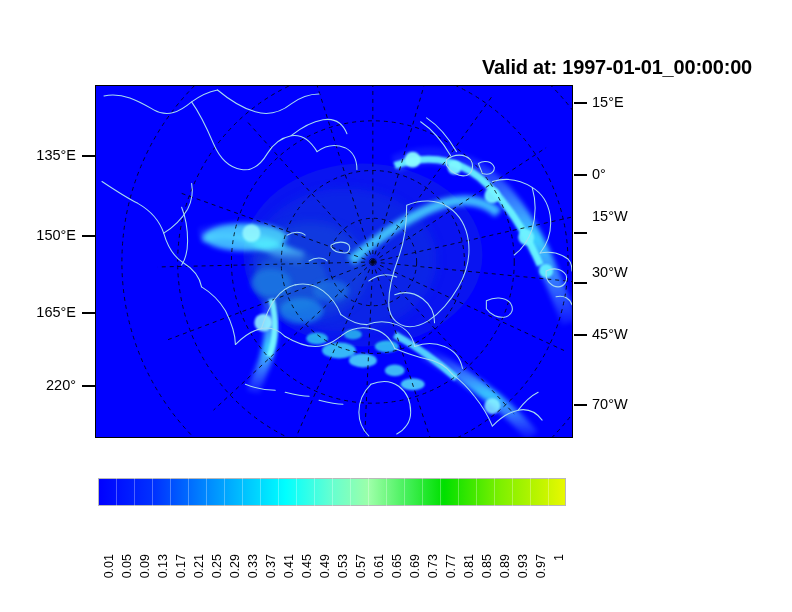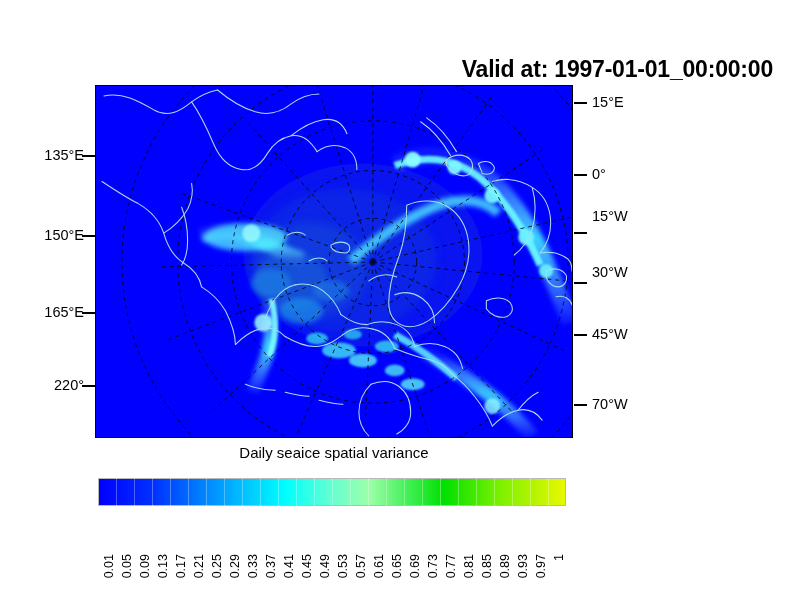--- a/index.html
+++ b/index.html
@@ -2,35 +2,35 @@
 <html><head>
 <meta charset="utf-8">
 <style>
   html,body{margin:0;padding:0;background:#ffffff;}
   body{width:792px;height:612px;position:relative;overflow:hidden;
        font-family:"Liberation Sans","DejaVu Sans",sans-serif;color:#000;}
 
   #root{position:absolute;left:0;top:0;width:792px;height:612px;}
 
   
-  #title{position:absolute;right:19px;top:56px;font-size:23px;font-weight:bold;
+  #title{position:absolute;right:40px;top:56px;font-size:20px;font-weight:bold;
          letter-spacing:-0.2px;white-space:nowrap;text-align:right;}
 
   
   #map-frame{position:absolute;left:95px;top:85px;width:478px;height:353px;
              border:1.5px solid #000;box-sizing:border-box;background:#0000ff;
              overflow:hidden;}
   #map-svg{position:absolute;left:0;top:0;width:100%;height:100%;display:block;}
 
   
   .tick{position:absolute;background:#000;height:1.6px;width:13px;}
   .tick-left{left:82px;}
   .tick-right{left:574px;}
   .axlabel{position:absolute;font-size:14.5px;white-space:nowrap;}
-  .axlabel.left{text-align:right;transform:translateY(-50%);padding-left:8px;}
+  .axlabel.left{text-align:right;transform:translateY(-50%);}
   .axlabel.right{text-align:center;transform:translateY(-50%);}
 
   
   #caption{position:absolute;left:95px;top:444px;width:478px;text-align:center;
            font-size:15px;}
 
   
   #cbar-wrap{position:absolute;left:98px;top:478px;width:468px;height:28px;}
   #cbar{position:absolute;left:0;top:0;width:100%;height:100%;
         border:1px solid #b9b9b9;box-sizing:border-box;}
@@ -248,21 +248,20 @@
     <div class="tick tick-right" style="top:334px"></div>
     <div class="tick tick-right" style="top:404px"></div>
     <div class="axlabel right" style="left:592px;top:102px">15°E</div>
     <div class="axlabel right" style="left:592px;top:174px">0°</div>
     <div class="axlabel right" style="left:592px;top:216px">15°W</div>
     <div class="axlabel right" style="left:592px;top:272px">30°W</div>
     <div class="axlabel right" style="left:592px;top:334px">45°W</div>
     <div class="axlabel right" style="left:592px;top:404px">70°W</div>
   </div>
 
-  <div id="caption">Daily seaice spatial variance</div>
 
   <div id="cbar-wrap">
     <div id="cbar" style="background: linear-gradient(to right, rgb(0, 0, 255) 0%, rgb(0, 51, 255) 12%, rgb(0, 128, 255) 22%, rgb(0, 200, 255) 32%, rgb(0, 255, 255) 40%, rgb(102, 255, 208) 50%, rgb(157, 255, 168) 58%, rgb(69, 240, 90) 66%, rgb(0, 224, 0) 74%, rgb(124, 240, 0) 86%, rgb(232, 248, 0) 100%);"></div>
     <div id="cbar-seps">
         <div class="cb-sep" style="left: 3.846%;"></div>
         <div class="cb-sep" style="left: 7.692%;"></div>
         <div class="cb-sep" style="left: 11.538%;"></div>
         <div class="cb-sep" style="left: 15.385%;"></div>
         <div class="cb-sep" style="left: 19.231%;"></div>
         <div class="cb-sep" style="left: 23.077%;"></div>

